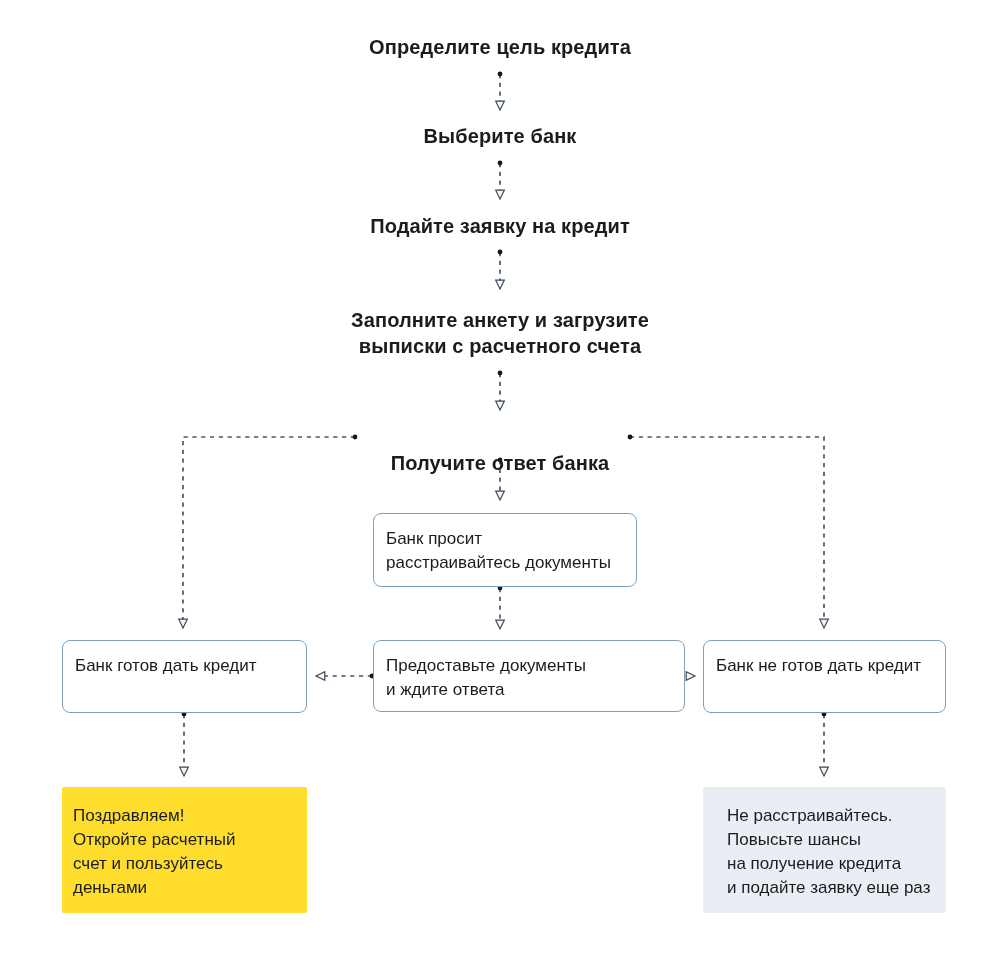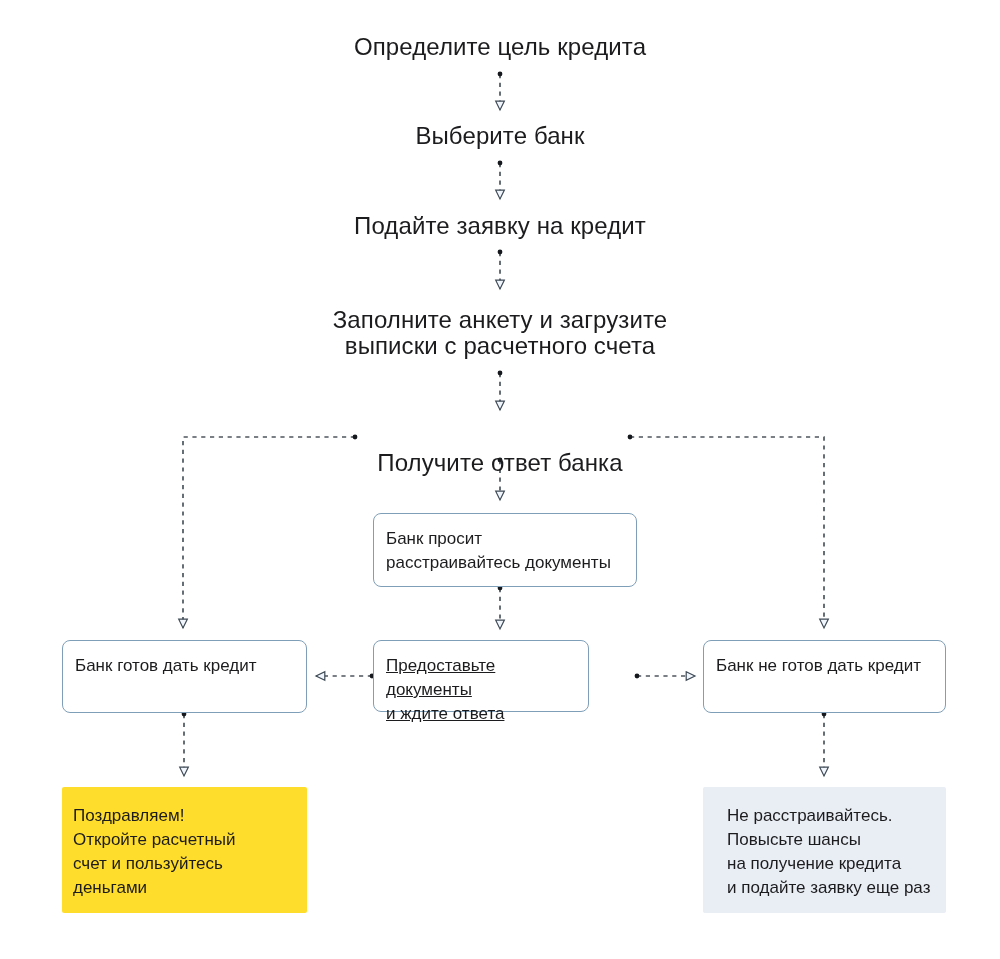--- a/index.html
+++ b/index.html
@@ -15,23 +15,23 @@
   .connectors {
     position: absolute;
     left: 0; top: 0;
     width: 1000px; height: 959px;
   }
   .step {
     position: absolute;
     left: 0;
     width: 1000px;
     text-align: center;
-    font-size: 24px;
+    font-size: 20px;
     line-height: 26px;
-    font-weight: 400;
+    font-weight: 700;
     letter-spacing: 0.1px;
     white-space: pre-line;
   }
   .box {
     position: absolute;
     box-sizing: border-box;
     background: #ffffff;
     border: 1px solid var(--box-border, #7f9fb8);
     border-radius: 8px;
     font-size: 17px;
@@ -46,21 +46,21 @@
     font-size: 17px;
     line-height: 24px;
     padding: 17px 12px 0 11px;
     white-space: pre-line;
   }
   .note-success { background: var(--success-bg, #ffdd2d); }
   .note-retry   { background: var(--retry-bg, #e9eef5); }
 
   .box-docs-request   { left: 373px; top: 513px; width: 264px; height: 74px; }
   .box-approved       { left: 62px;  top: 640px; width: 245px; height: 73px; }
-  .box-provide-docs   { left: 373px; top: 640px; width: 216px; height: 72px; text-decoration: underline; }
+  .box-provide-docs   { left: 373px; top: 640px; width: 312px; height: 72px; }
   .box-rejected       { left: 703px; top: 640px; width: 243px; height: 73px; }
   .note-success       { left: 62px;  top: 787px; width: 245px; height: 126px; }
   .note-retry         { left: 703px; top: 787px; width: 243px; height: 126px; padding-left: 24px; }
 
   .step-goal          { top: 34px; }
   .step-choose-bank   { top: 123px; }
   .step-apply         { top: 213px; }
   .step-form-upload   { top: 307px; }
   .step-bank-response { top: 422px; margin-top: 28px; }
 </style>

